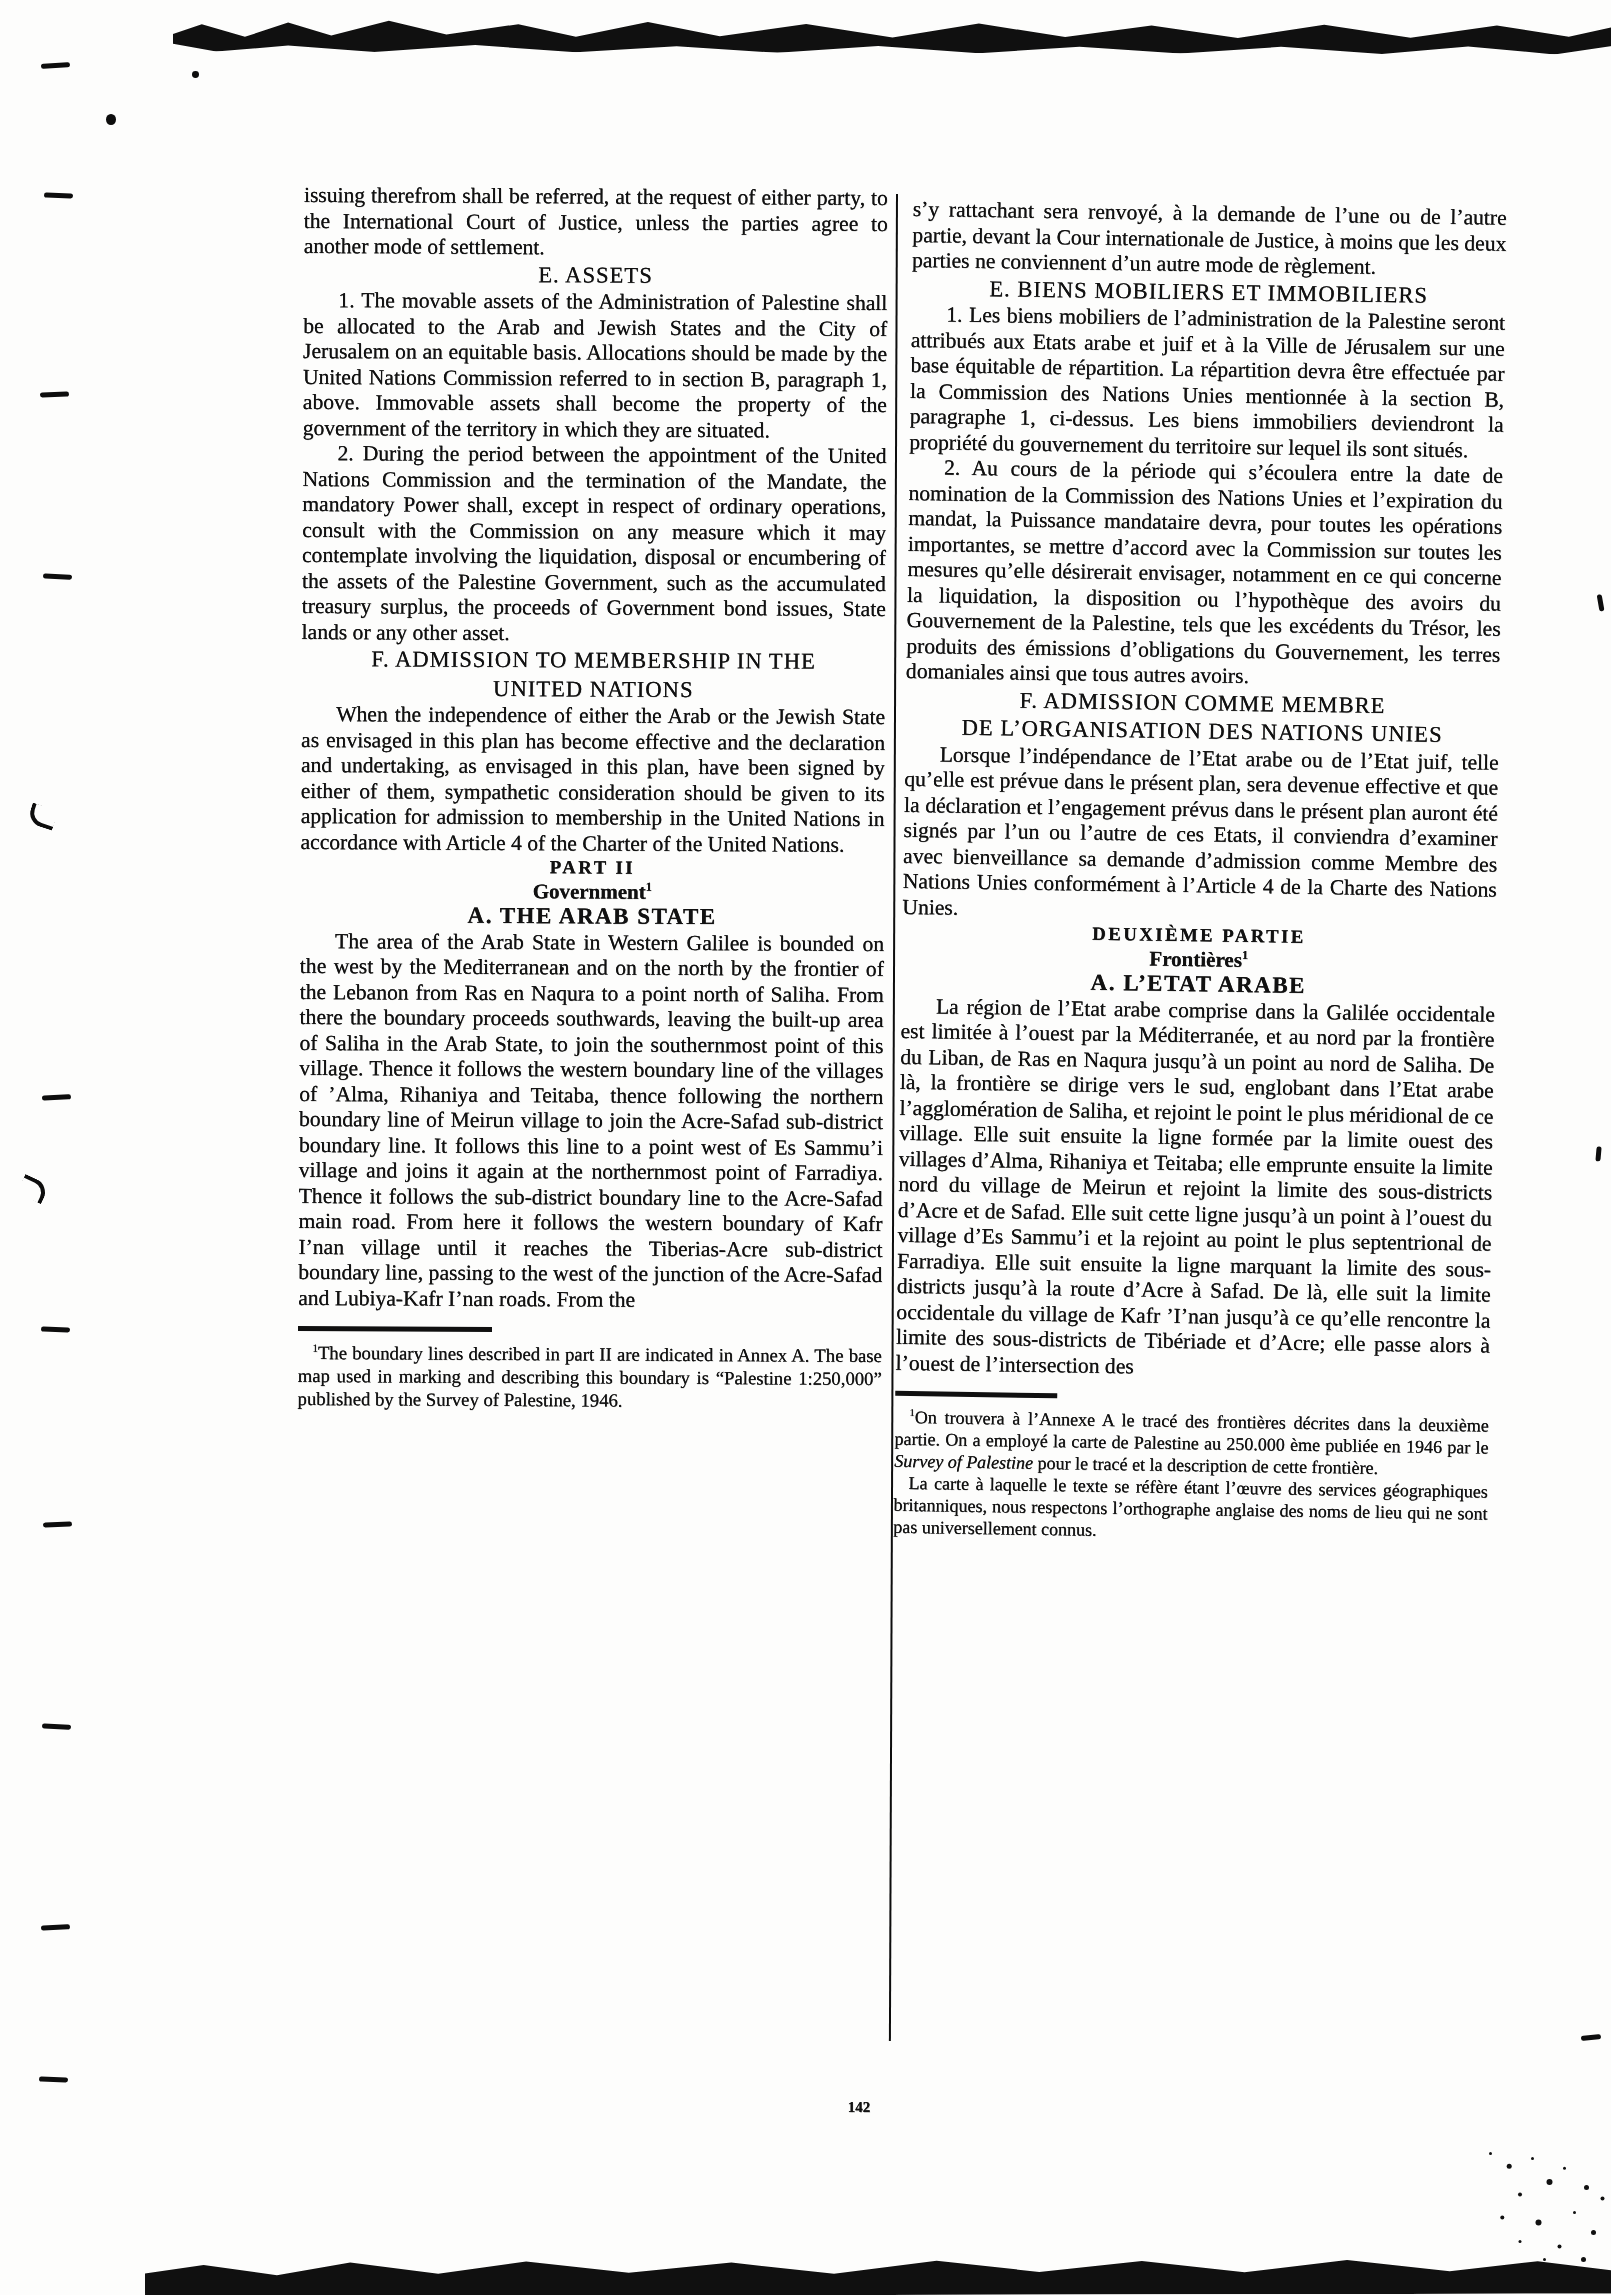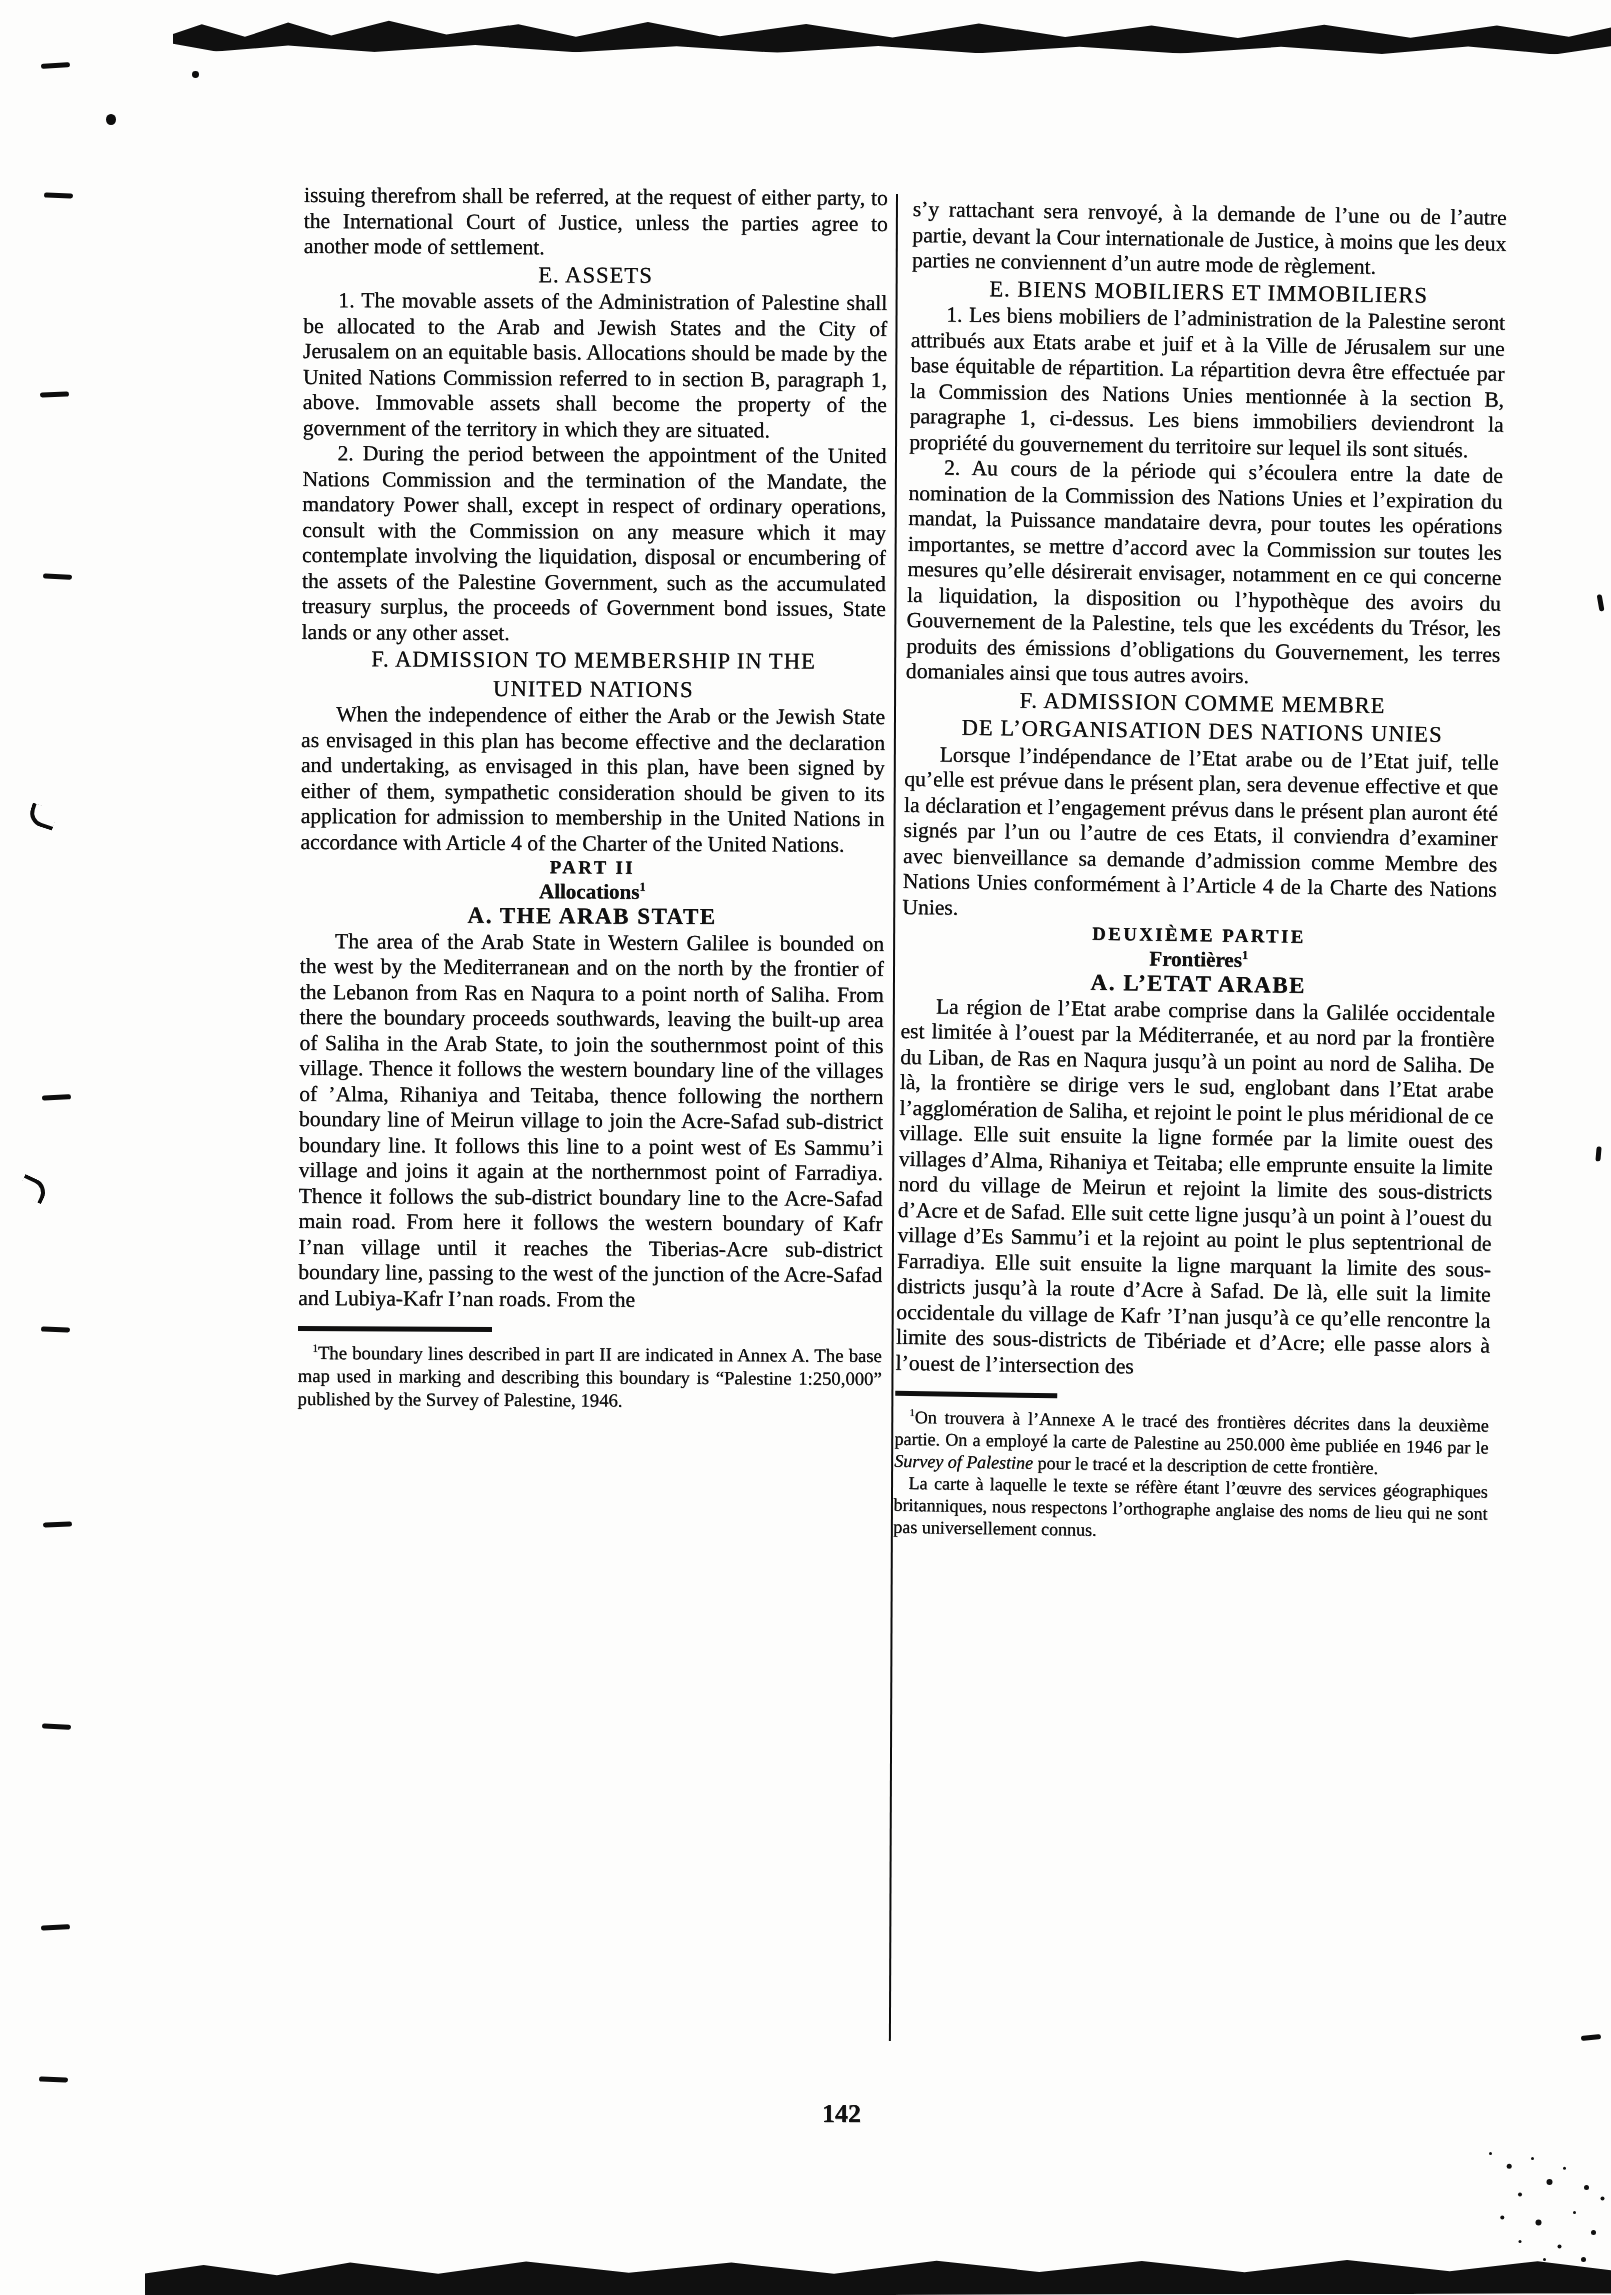--- a/index.html
+++ b/index.html
@@ -45,21 +45,21 @@
   p.body{margin:0;font-size:21.6px;line-height:25.5px;text-align:justify;}
   p.ind{text-indent:35px;}
   h2.sec{margin:0;text-align:center;font-size:22.6px;line-height:28.5px;font-weight:normal;letter-spacing:1px;}
   h3.part{margin:0;text-align:center;font-size:18.7px;line-height:22.6px;font-weight:bold;letter-spacing:2.5px;}
   h3.btitle{margin:0;text-align:center;font-size:21px;line-height:24.6px;font-weight:bold;}
   h3.state{margin:0;text-align:center;font-size:23px;line-height:26.5px;font-weight:bold;letter-spacing:1.5px;}
   sup{font-size:58%;line-height:0;vertical-align:super;}
   .fnrule{width:194px;height:4.9px;background:#101010;margin:14.7px 0 9.8px 0;}
   p.fn{margin:0;font-size:18.7px;line-height:23px;text-align:justify;text-indent:14.7px;}
   .c-fr p.fn{font-size:18px;line-height:22px;}
-  .pagenum{position:absolute;left:822px;top:2099px;width:74px;font-size:26px;font-weight:bold;}
+  .pagenum{position:absolute;left:822px;top:2099px;width:74px;text-align:center;font-size:15px;font-weight:bold;}
   
   .g1{margin-top:53px}.g2{margin-top:28.5px}.g3{margin-top:24.6px}
   .gbig{margin-top:82px}.g4{margin-top:29.5px}.g5{margin-top:14.7px}
   .g6{margin-top:27px}.g7{margin-top:17px}
   .gfr1{margin-top:58px}.gfr2{margin-top:27px}.gfr3{margin-top:23.6px}
   .gfr4{margin-top:28.5px}.gfr5{margin-top:33px}
 </style>
 </head>
 <body>
 
@@ -91,21 +91,21 @@
   <p class="body">issuing therefrom shall be referred, at the request of either party, to the International Court of Justice, unless the parties agree to another mode of settlement.</p>
 
   <h2 class="sec g1">E. ASSETS</h2>
   <p class="body ind g2">1. The movable assets of the Administration of Palestine shall be allocated to the Arab and Jewish States and the City of Jerusalem on an equitable basis. Allocations should be made by the United Nations Commission referred to in section B, paragraph 1, above. Immovable assets shall become the property of the government of the territory in which they are situated.</p>
   <p class="body ind g3">2. During the period between the appointment of the United Nations Commission and the termination of the Mandate, the mandatory Power shall, except in respect of ordinary operations, consult with the Commission on any measure which it may contemplate involving the liquidation, disposal or encumbering of the assets of the Palestine Government, such as the accumulated treasury surplus, the proceeds of Government bond issues, State lands or any other asset.</p>
 
   <h2 class="sec gbig"><span>F. ADMISSION TO MEMBERSHIP IN THE</span><br><span>UNITED NATIONS</span></h2>
   <p class="body ind g4">When the independence of either the Arab or the Jewish State as envisaged in this plan has become effective and the declaration and undertaking, as envisaged in this plan, have been signed by either of them, sympathetic consideration should be given to its application for admission to membership in the United Nations in accordance with Article 4 of the Charter of the United Nations.</p>
 
   <h3 class="part g4">PART II</h3>
-  <h3 class="btitle g5"><span>Allocations</span><sup>1</sup></h3>
+  <h3 class="btitle g5"><span>Government</span><sup>1</sup></h3>
   <h3 class="state g6">A. THE ARAB STATE</h3>
   <p class="body ind g7">The area of the Arab State in Western Galilee is bounded on the west by the Mediterranean and on the north by the frontier of the Lebanon from Ras en Naqura to a point north of Saliha. From there the boundary proceeds southwards, leaving the built-up area of Saliha in the Arab State, to join the southernmost point of this village. Thence it follows the western boundary line of the villages of ’Alma, Rihaniya and Teitaba, thence following the northern boundary line of Meirun village to join the Acre-Safad sub-district boundary line. It follows this line to a point west of Es Sammu’i village and joins it again at the northernmost point of Farradiya. Thence it follows the sub-district boundary line to the Acre-Safad main road. From here it follows the western boundary of Kafr I’nan village until it reaches the Tiberias-Acre sub-district boundary line, passing to the west of the junction of the Acre-Safad and Lubiya-Kafr I’nan roads. From the</p>
 
   <div class="fnrule"></div>
   <p class="fn"><sup>1</sup><span>The boundary lines described in part II are indicated in Annex A. The base map used in marking and describing this boundary is “Palestine 1:250,000” published by the Survey of Palestine, 1946.</span></p>
 </div>
 
 <div class="col c-fr ink">
   <p class="body">s’y rattachant sera renvoyé, à la demande de l’une ou de l’autre partie, devant la Cour internationale de Justice, à moins que les deux parties ne conviennent d’un autre mode de règlement.</p>
 

